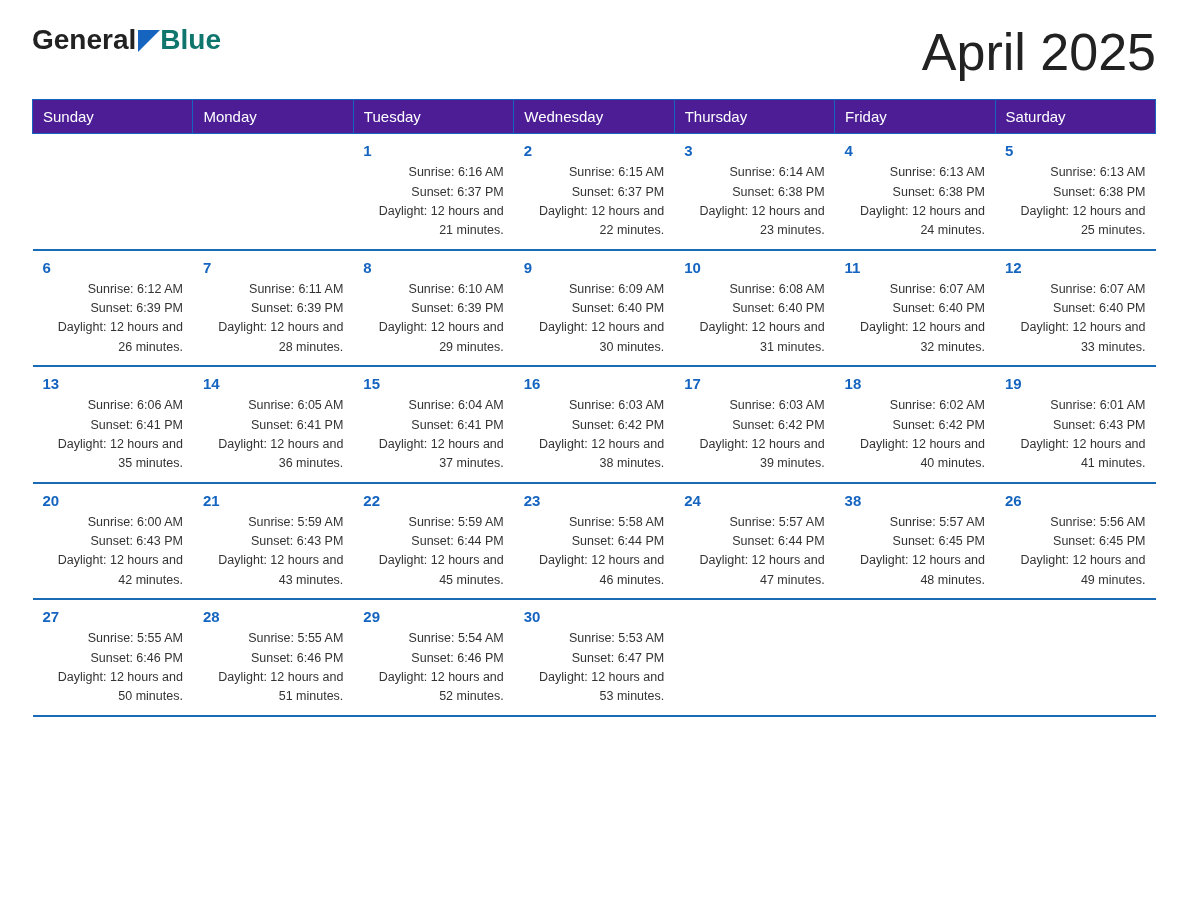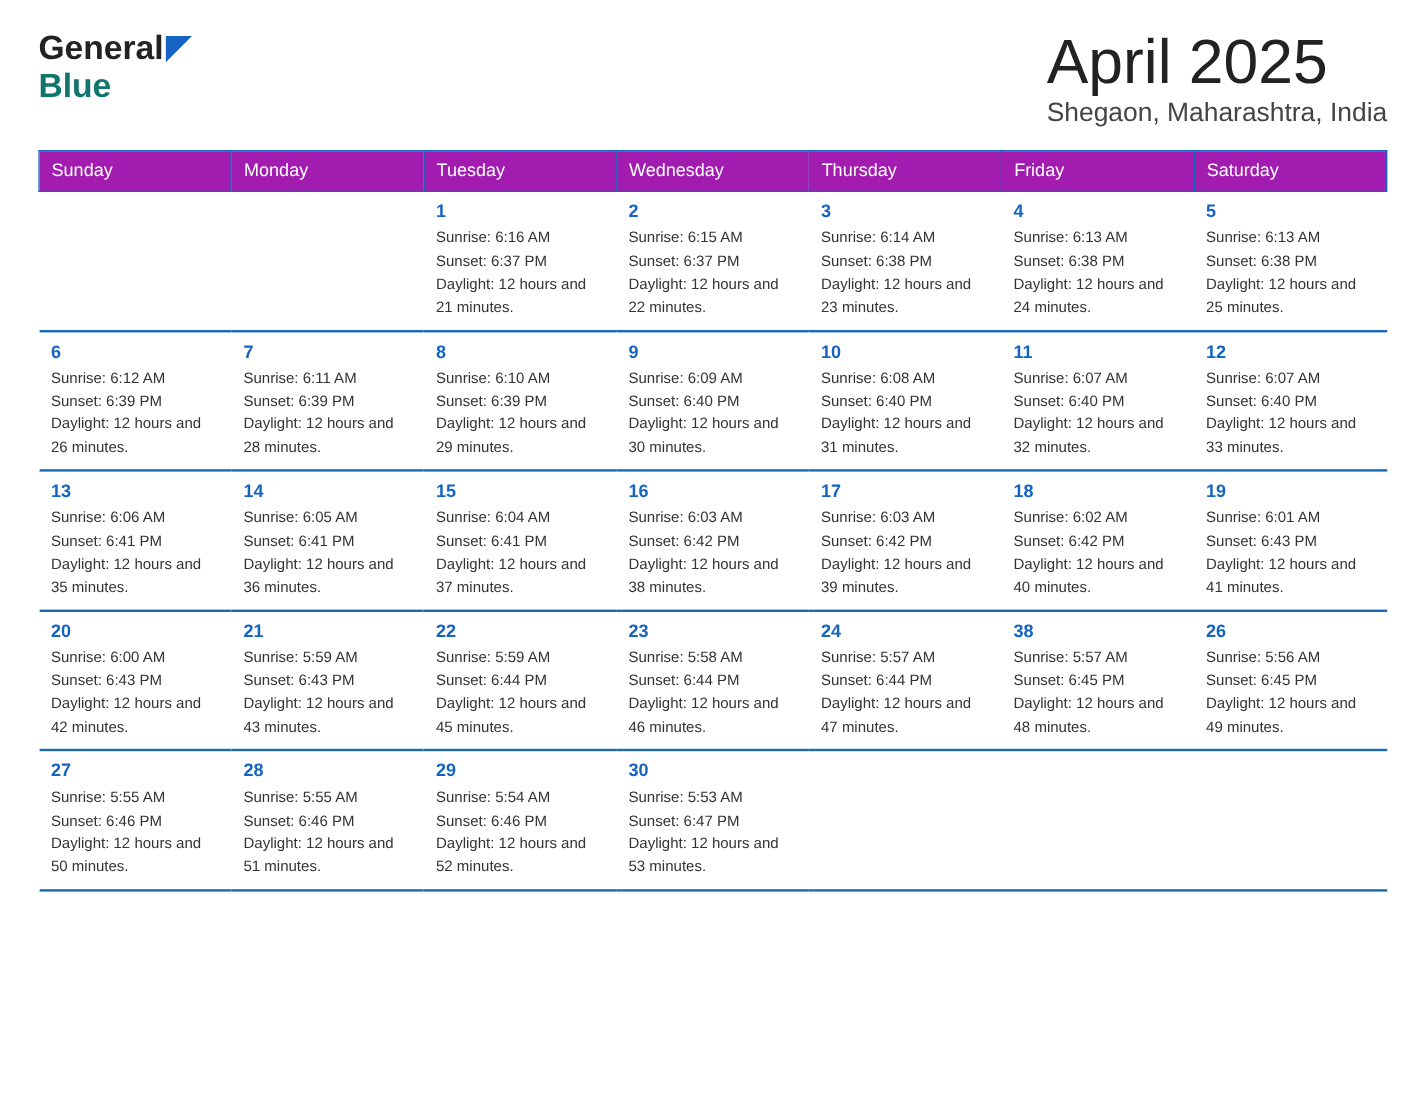--- a/index.html
+++ b/index.html
@@ -21,39 +21,39 @@
       font-size: 28px;
       font-weight: bold;
       color: #222;
     }
     .logo-text-blue {
       font-size: 28px;
       font-weight: bold;
       color: #0f766e;
     }
     .title-block {
-      text-align: left;
+      text-align: right;
     }
     .title-block h1 {
       font-size: 52px;
       font-weight: normal;
       color: #222;
       line-height: 1.1;
     }
     .title-block h2 {
       font-size: 22px;
       font-weight: normal;
       color: #444;
     }
     .calendar {
       width: 100%;
       border-collapse: collapse;
     }
     .calendar thead tr {
-      background-color: #a21caf;
+      background-color: #4c1d95;
       color: #fff;
     }
     .calendar thead th {
       padding: 8px 10px;
       font-size: 15px;
       font-weight: normal;
       text-align: left;
       border: 1px solid #1565c0;
     }
     .calendar tbody tr {
@@ -72,28 +72,29 @@
       font-size: 15px;
       font-weight: bold;
       color: #1565c0;
       display: block;
       margin-bottom: 4px;
     }
     .day-info {
       font-size: 12.5px;
       color: #333;
       line-height: 1.55;
+      text-align: right;
     }
     .empty-cell {
       background: #fff;
     }
     .logo-wrapper {
       display: flex;
-      flex-direction: column;
-      align-items: flex-start;
+      flex-direction: row;
+      align-items: center;
     }
     .logo-line {
       display: flex;
       align-items: center;
     }
   </style>
 </head>
 <body>
 
 <div class="header-row">
@@ -103,21 +104,20 @@
       <svg width="22" height="22" viewBox="0 0 22 22" style="margin-left:2px;margin-top:2px;">
         <polygon points="0,0 22,0 0,22" fill="#1565c0"></polygon>
       </svg>
     </div>
     <div class="logo-line">
       <span class="logo-text-blue">Blue</span>
     </div>
   </div>
   <div class="title-block">
     <h1>April 2025</h1>
-    <h2>Shegaon, Maharashtra, India</h2>
   </div>
 </div>
 
 <table class="calendar">
   <thead>
     <tr>
     <th>Sunday</th>
         <th>Monday</th>
         <th>Tuesday</th>
         <th>Wednesday</th>

